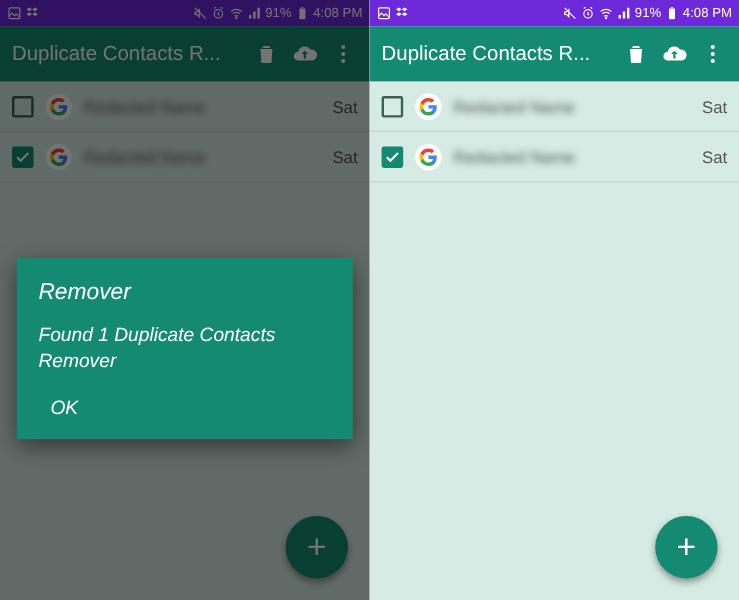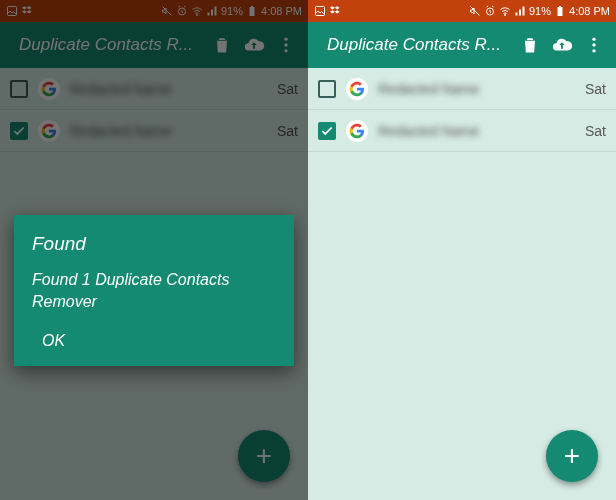--- a/index.html
+++ b/index.html
@@ -21,21 +21,21 @@
   .screen.dimmed::after {
     content: "";
     position: absolute;
     inset: 0;
     background: rgba(0,0,0,0.55);
     z-index: 5;
     pointer-events: none;
   }
   .statusbar {
     height: 22px;
-    background: #c2410c;
+    background: #6d28d9;
     color: #fff;
     display: flex;
     align-items: center;
     justify-content: space-between;
     padding: 0 6px;
     font-size: 11px;
   }
   .sb-left { display: flex; gap: 4px; align-items: center; }
   .sb-right { display: flex; gap: 3px; align-items: center; }
   .sb-ico { width: 12px; height: 12px; }
@@ -45,25 +45,23 @@
     color: #fff;
     display: flex;
     align-items: center;
     padding: 0 10px;
     gap: 8px;
   }
   .app-title {
     flex: 1;
     font-family: cursive, "Comic Sans MS", sans-serif;
     font-size: 17px;
-    font-style: italic;
     white-space: nowrap;
     overflow: hidden;
     text-overflow: ellipsis;
-    text-align: center;
   }
   .appbar-icon {
     width: 24px; height: 24px;
     display: flex; align-items: center; justify-content: center;
   }
   .list { }
   .row {
     height: 42px;
     display: flex;
     align-items: center;
@@ -231,21 +229,21 @@
       <span class="contact-name">Redacted Name</span>
       <span class="contact-suffix">Sat</span>
     </div>
   </div>
 
   <div class="fab">
     <span>+</span>
   </div>
 
   <div class="dialog">
-    <div class="dialog-title">Found</div>
+    <div class="dialog-title">Remover</div>
     <div class="dialog-body">Found 1 Duplicate Contacts Remover</div>
     <div class="dialog-actions">
       <span class="dialog-ok">OK</span>
     </div>
   </div>
 </div>
 
 <div class="screen">
   <div class="statusbar">
     <div class="sb-left">

